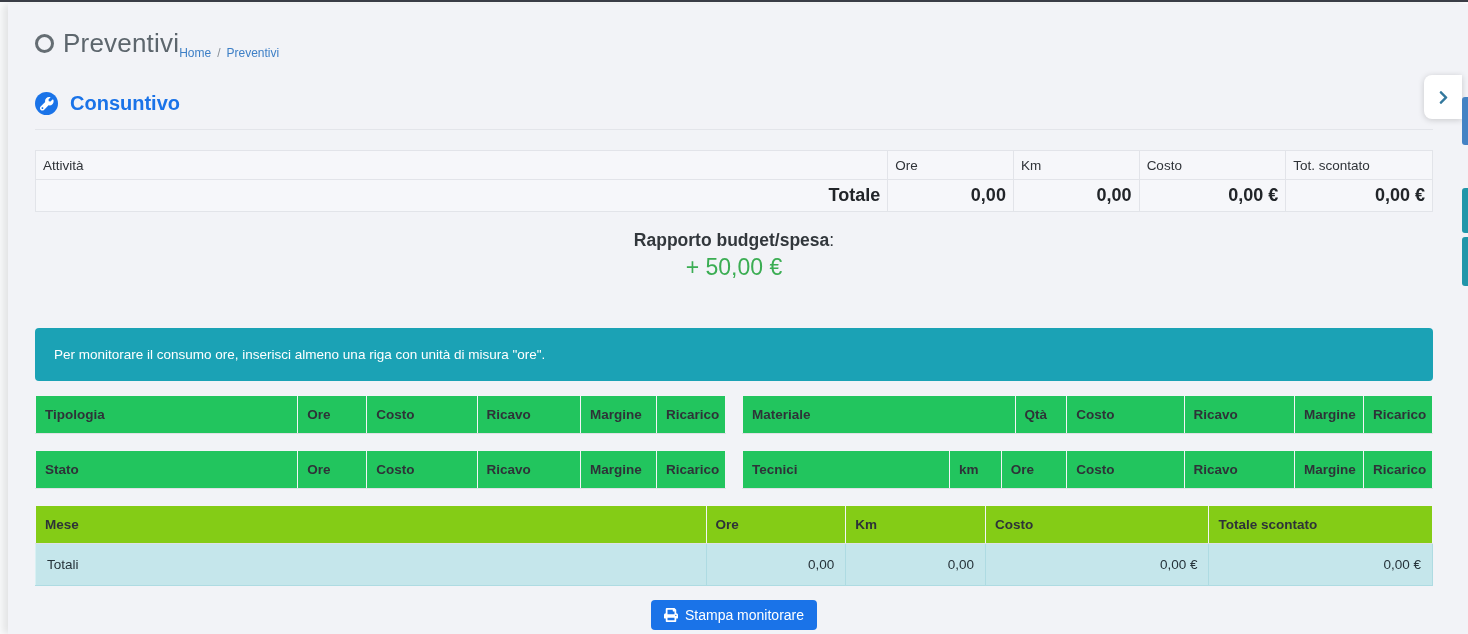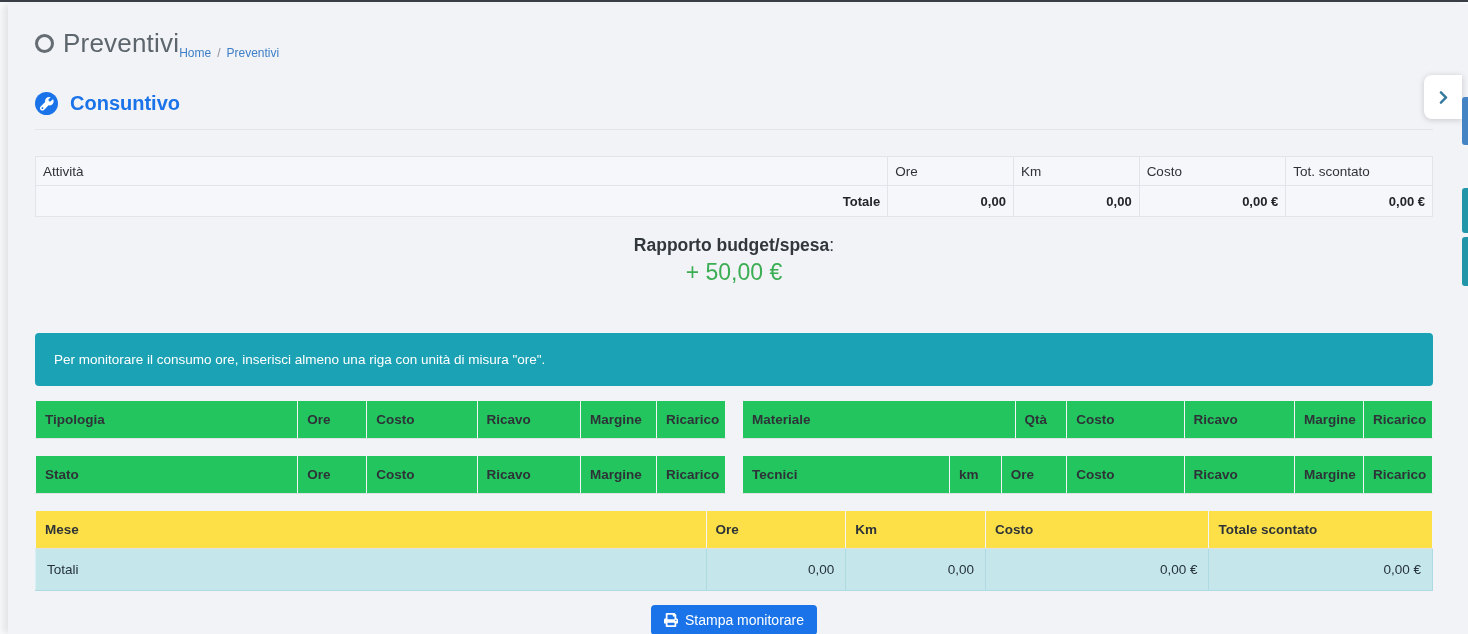--- a/index.html
+++ b/index.html
@@ -27,24 +27,24 @@
   .breadcrumb { font-size:12px; margin-top:18px; }
   .breadcrumb a { color:#3d7fc6; text-decoration:none; }
   .breadcrumb .sep { color:#8a9096; margin:0 6px; }
   
   .section-head { display:flex; align-items:center; gap:12px; margin-top:32px;
     padding-bottom:14px; border-bottom:1px solid #e3e5ea; }
   .section-head .title { font-size:20px; font-weight:bold; color:var(--accent); }
   
   table { border-collapse:collapse; width:100%; table-layout:fixed; }
   
-  .summary { margin-top:26px; background:#f6f7fa; }
+  .summary { margin-top:20px; background:#f6f7fa; }
   .summary th, .summary td { border:1px solid #e2e4e9; padding:5px 7px; font-size:13.5px; }
   .summary th { text-align:left; font-weight:normal; color:#2f3338; height:29px; }
-  .summary td { height:31px; font-weight:bold; color:#212529; text-align:right; font-size:13px; }
+  .summary td { height:31px; font-weight:bold; color:#212529; text-align:right; font-size:18px; }
   
   .budget { text-align:center; margin-top:18px; }
   .budget .lbl { font-size:17.5px; color:#32373c; }
   .budget .lbl b { font-weight:bold; }
   .budget .val { font-size:23px; color:var(--success); margin-top:3px; }
   
   .alert {
     margin-top:47px; background:var(--info); color:#fff; border-radius:4px;
     height:53px; display:flex; align-items:center; padding:0 19px; font-size:13.5px;
   }
@@ -52,21 +52,21 @@
   .grid2 { display:grid; grid-template-columns:1fr 1fr; column-gap:16px; margin-top:14px; }
   .hdr-table { margin-bottom:16px; }
   .hdr-table th {
     background:#22c55e; border:1px solid #f3f4f7; border-bottom:1px solid #dfe1e5;
     height:38px; font-size:13.5px; font-weight:bold; color:#2e3338; text-align:left;
     padding:0 9px;
   }
   
   .monthly { margin-top:0; }
   .monthly th {
-    background:#fde047; border:1px solid #f3f4f7; border-bottom:1px solid #dfe1e5;
+    background:#84cc16; border:1px solid #f3f4f7; border-bottom:1px solid #dfe1e5;
     height:38px; font-size:13.5px; font-weight:bold; color:#2e3338; text-align:left; padding:0 9px;
   }
   .monthly td {
     background:var(--totalsbg); border:1px solid #aedbe2; border-left:1px solid #d9f0f3;
     height:42px; font-size:13.5px; color:#26333a; padding:0 11px;
   }
   .monthly td.num { text-align:right; }
   
   .btn-row { text-align:center; margin-top:14px; }
   .print-btn {

